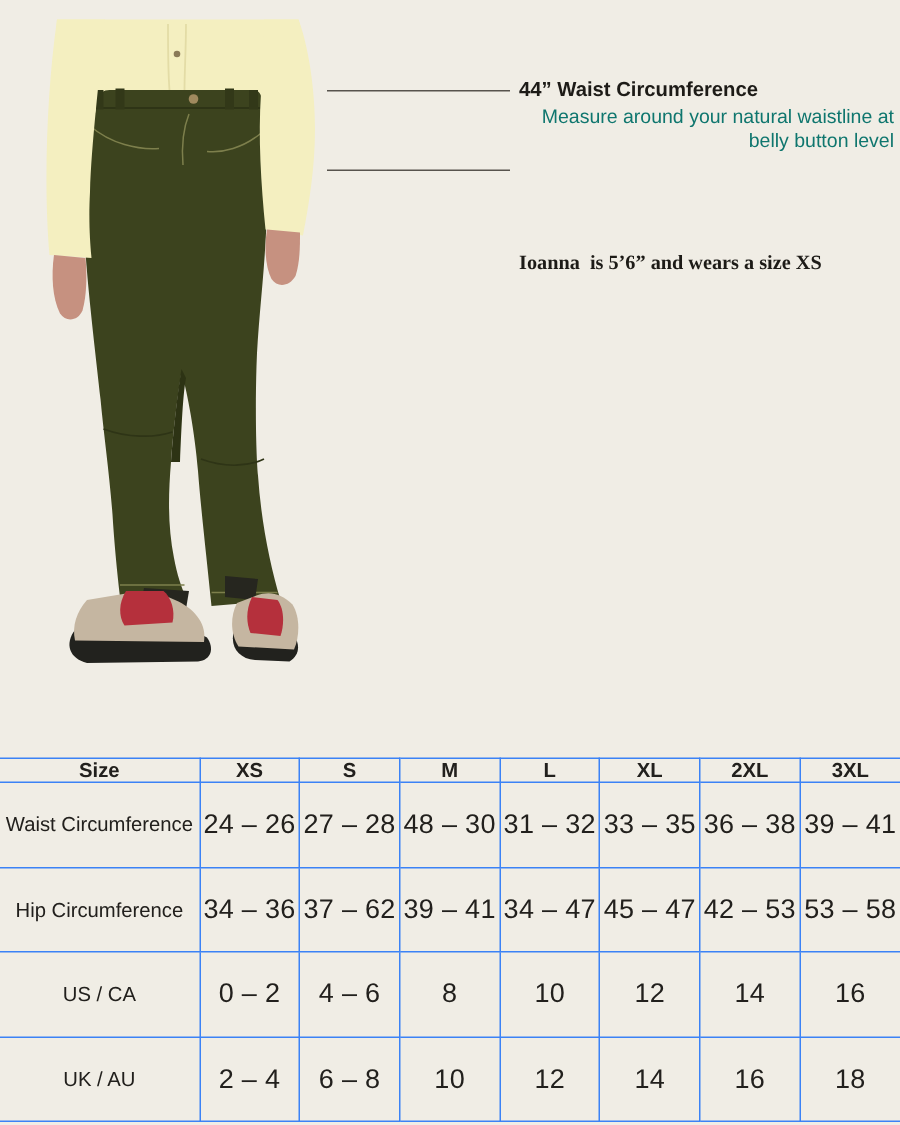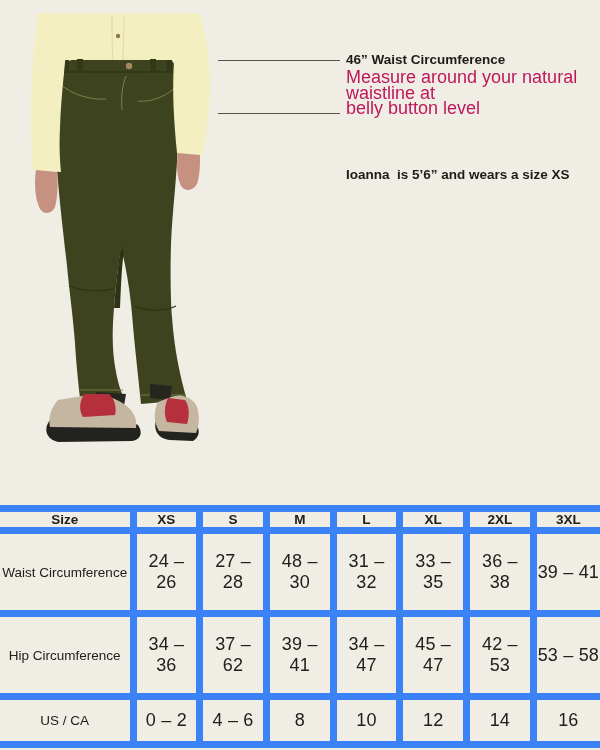--- a/index.html
+++ b/index.html
@@ -33,40 +33,42 @@
   }
   .annotation-waist { top: 52px; }
   .annotation-hip   { top: 106px; }
   .annotation h3 {
     margin: 0 0 2px 0;
     font-size: 13.5px; line-height: 16px; font-weight: bold;
     white-space: pre-wrap;
   }
   .annotation p {
     margin: 0;
-    font-size: 18px; line-height: 15.5px;
-    color: #be185d;
+    font-size: 13px; line-height: 15.5px;
+    color: #0f766e;
     white-space: pre-wrap;
+    text-align: right;
   }
   .model-note {
     position: absolute; left: 346px; top: 167px; margin: 0;
     font-size: 13.5px; font-weight: bold; color: #1d1b17;
     white-space: pre-wrap;
+    font-family: Liberation Serif, serif;
   }
 
   
   .size-table {
     position: absolute; left: 0; top: 505px;
     width: 600px; height: 243px;
     border-collapse: collapse; table-layout: fixed;
     color: #22201d;
     background: #f0ede5;
   }
   .size-table th, .size-table td {
-    border: 7px solid #3b82f6;
+    border: 1px solid #3b82f6;
     text-align: center; vertical-align: middle;
     padding: 0;
   }
   .size-table tr > :first-child { border-left: none; }
   .size-table tr > :last-child  { border-right: none; }
   .size-table thead th { font-size: 13.5px; font-weight: bold; }
   .size-table tbody th { font-size: 13.5px; font-weight: normal; margin-left: 12px; }
   .size-table tbody td { font-size: 18px;   font-weight: normal; letter-spacing: 0.2px; }
 </style>
 </head>
@@ -125,21 +127,21 @@
 
       <path d="M156,420 C153,431 159,439 170,440 L193,441 C200,437 200,429 196,424 Z" fill="#22221e"></path>
       <path d="M158,402 C153,412 154,423 159,431 L196,433 C200,424 200,411 195,403 C187,395 179,394 171,397 Z" fill="#c5b6a1"></path>
       <path d="M168,398 C164,406 164,415 167,422 L187,424 C190,415 189,405 185,400 Z" fill="#b5303c"></path>
     </svg>
 
     <div class="leader-line line-waist"></div>
     <div class="leader-line line-hip"></div>
 
     <div class="annotation annotation-waist">
-      <h3>46” Waist Circumference</h3>
+      <h3>44” Waist Circumference</h3>
       <p>Measure around your natural waistline at
 belly button level</p>
     </div>
     <p class="model-note">Ioanna  is 5’6” and wears a size XS</p>
   </section>
 
   <table class="size-table">
     <colgroup>
       <col style="width:133px">
       <col>
@@ -186,16 +188,26 @@
         <tr>
           <th>US / CA</th>
           <td>0 – 2</td>
           <td>4 – 6</td>
           <td>8</td>
           <td>10</td>
           <td>12</td>
           <td>14</td>
           <td>16</td>
         </tr>
+        <tr>
+          <th>UK / AU</th>
+          <td>2 – 4</td>
+          <td>6 – 8</td>
+          <td>10</td>
+          <td>12</td>
+          <td>14</td>
+          <td>16</td>
+          <td>18</td>
+        </tr>
       </tbody>
   </table>
 
 </div>
 
 </body></html>

